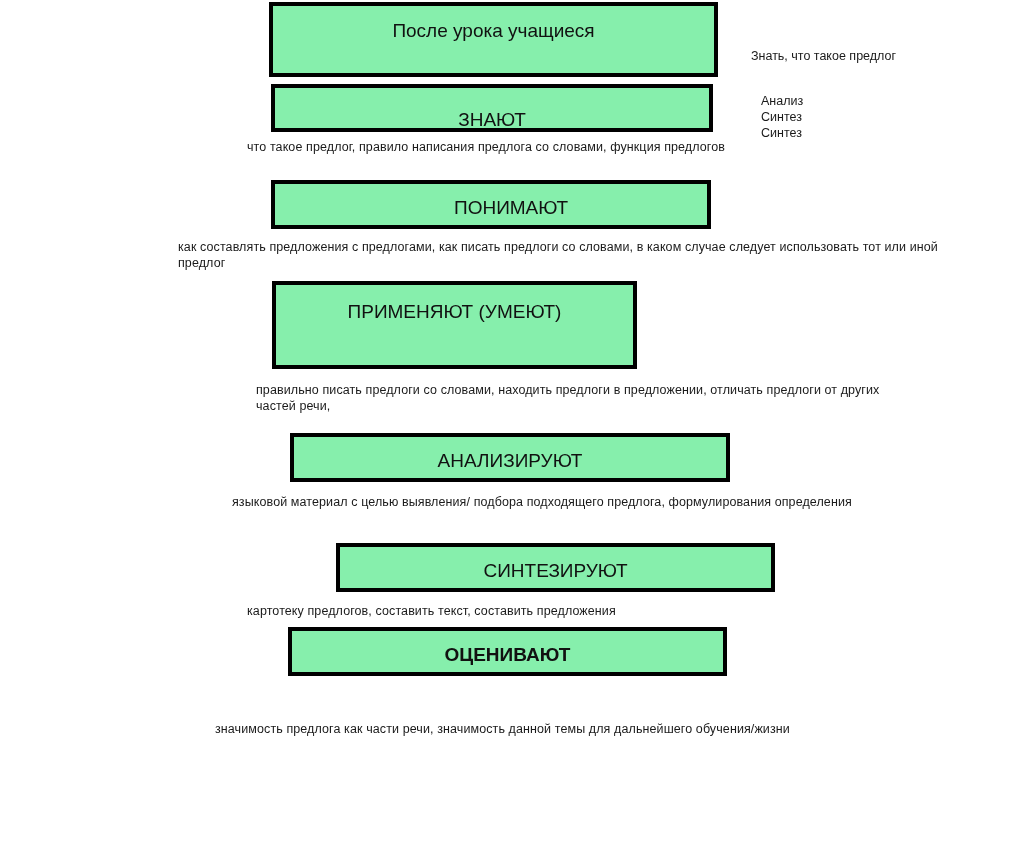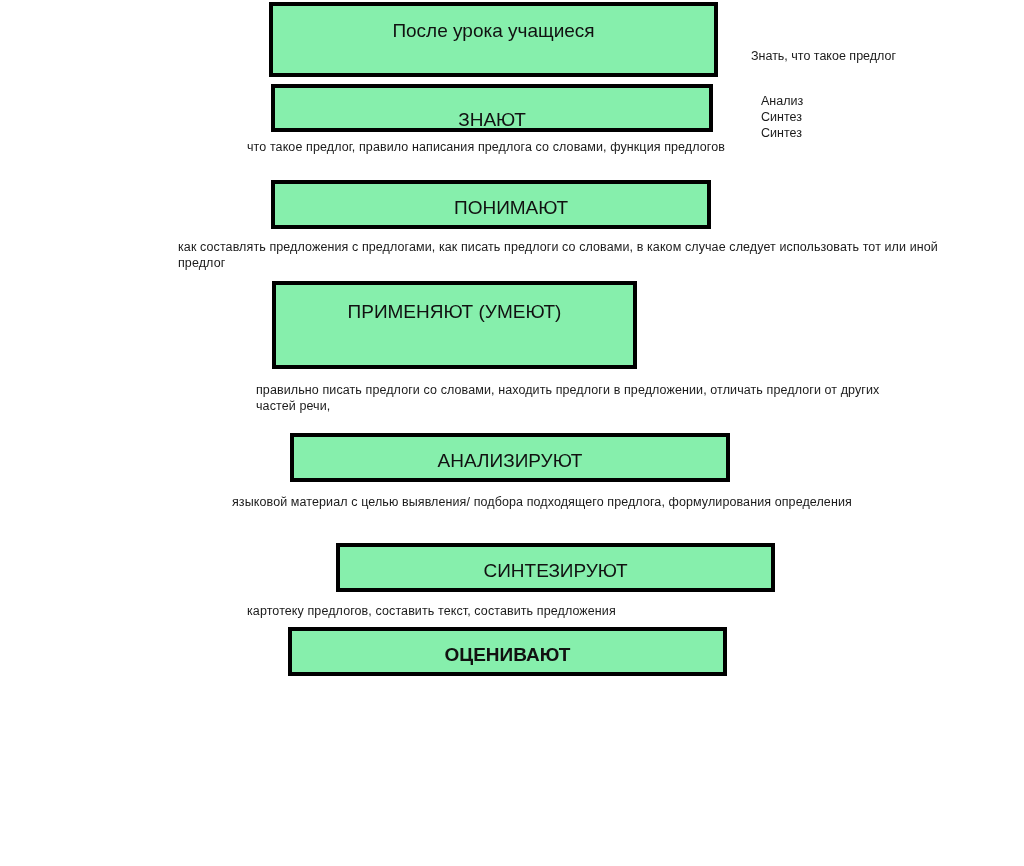--- a/index.html
+++ b/index.html
@@ -126,20 +126,21 @@
   <div class="box" id="box-synthesize">
     <div class="box-label" id="label-synthesize">СИНТЕЗИРУЮТ</div>
   </div>
 
   <div class="caption" id="caption-synthesize">картотеку предлогов, составить текст, составить предложения</div>
 
   <div class="box" id="box-evaluate">
     <div class="box-label" id="label-evaluate">ОЦЕНИВАЮТ</div>
   </div>
 
+  <div class="caption" id="caption-evaluate">значимость предлога как части речи, значимость данной темы для дальнейшего обучения/жизни</div>
 
   <div class="side-note" id="note-know-prep">Знать, что такое предлог</div>
 
   <div class="side-list" id="list-bloom">
     <div>Анализ</div>
     <div>Синтез</div>
     <div>Синтез</div>
   </div>
 
 </div>

